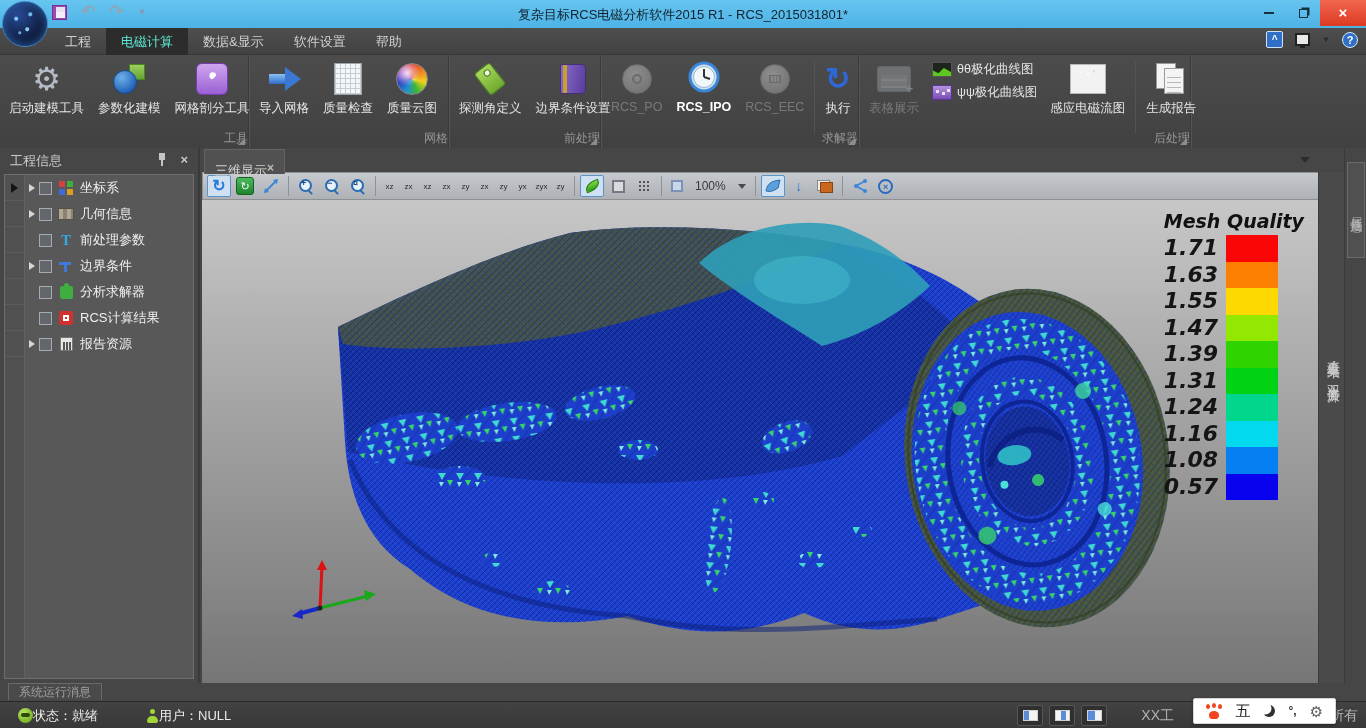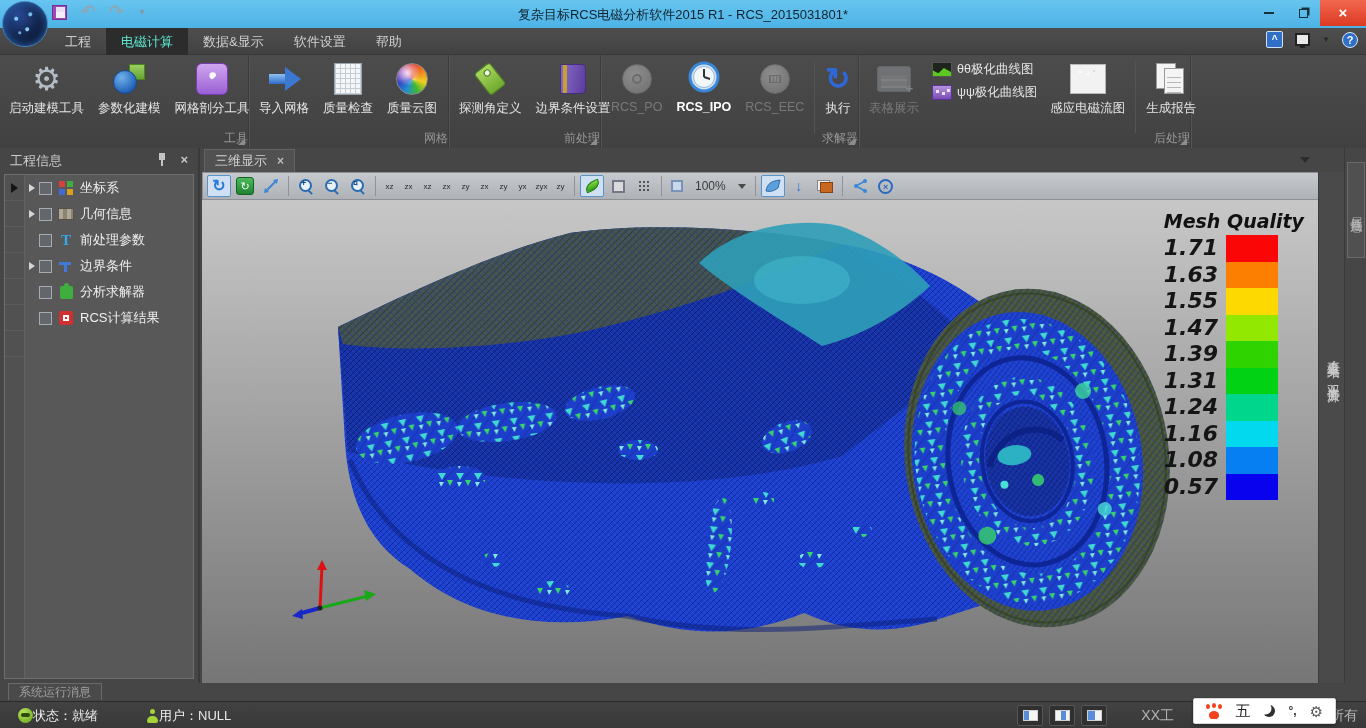--- a/index.html
+++ b/index.html
@@ -163,22 +163,22 @@
   .ic-solver::after { content:""; position:absolute; top:-3px; left:4px; width:5px; height:5px; border-radius:50%; background:#3fae3f; }
   .ic-rcs { width:14px; height:14px; background:#d03030; border-radius:2px; display:flex; align-items:center; justify-content:center; }
   .ic-rcs i { width:6px; height:6px; border:2px solid #fff; display:block; }
   .ic-report { width:13px; height:14px; background:#e6e6e6; border:1px solid #777; position:relative; }
   .ic-report::after { content:""; position:absolute; left:2px; top:4px; width:2px; height:8px; background:#555;
     box-shadow:3px 0 0 #555, 6px 0 0 #555; }
 
   
   .docarea { position:absolute; left:202px; top:0; width:1142px; height:535px; }
   .doc-tabbar { position:relative; height:24px; background:#464646; }
-  .doc-tab { position:absolute; left:2px; top:1px; height:23px; padding:4px 10px; background:#515151;
-    border:1px solid #636363; border-bottom:none; display:flex; align-items:center; gap:10px; }
+  .doc-tab { position:absolute; left:2px; top:1px; height:23px; padding:12px 10px; background:#515151;
+    border:1px solid #636363; border-bottom:none; display:flex; }
   .doc-tab-label { font-size:13px; color:#d2d2d2; }
   .doc-tab-x { font-size:12px; font-weight:bold; color:#bdbdbd; line-height:12px; }
   .tabbar-caret { position:absolute; right:34px; top:9px; width:0; height:0;
     border-left:5px solid transparent; border-right:5px solid transparent; border-top:6px solid #2c2c2c; }
   .doc-toolbar { height:28px; background:linear-gradient(#c6c9cd,#aeb1b5); border:1px solid #8e9194;
     display:flex; align-items:center; padding:0 4px; gap:2px; }
   .tb { width:24px; height:22px; display:flex; align-items:center; justify-content:center; border:1px solid transparent; }
   .tb.sel { border:1px solid #5a93c8; background:#cfe0f2; border-radius:2px; }
   .tb-sep { width:1px; height:20px; background:#8f9296; margin:0 3px; }
   .g-rotate { font-size:16px; font-weight:bold; color:#2a7ad8; line-height:16px; }
@@ -546,20 +546,30 @@
           <div class="trow">
             <span class="texp"></span>
             <span class="tchk"></span>
             <span class="tico">
                 <span class="ic-rcs">
                   <i></i>
                 </span>
               </span>
             <span class="tlabel">RCS计算结果</span>
           </div>
+          <div class="trow">
+            <span class="texp">
+                <i class="tri"></i>
+              </span>
+            <span class="tchk"></span>
+            <span class="tico">
+                <span class="ic-report"></span>
+              </span>
+            <span class="tlabel">报告资源</span>
+          </div>
         </div>
       </div>
     </div>
 
     <div class="docarea">
       <div class="doc-tabbar">
         <div class="doc-tab">
           <span class="doc-tab-label">三维显示</span>
           <span class="doc-tab-x">×</span>
         </div>

